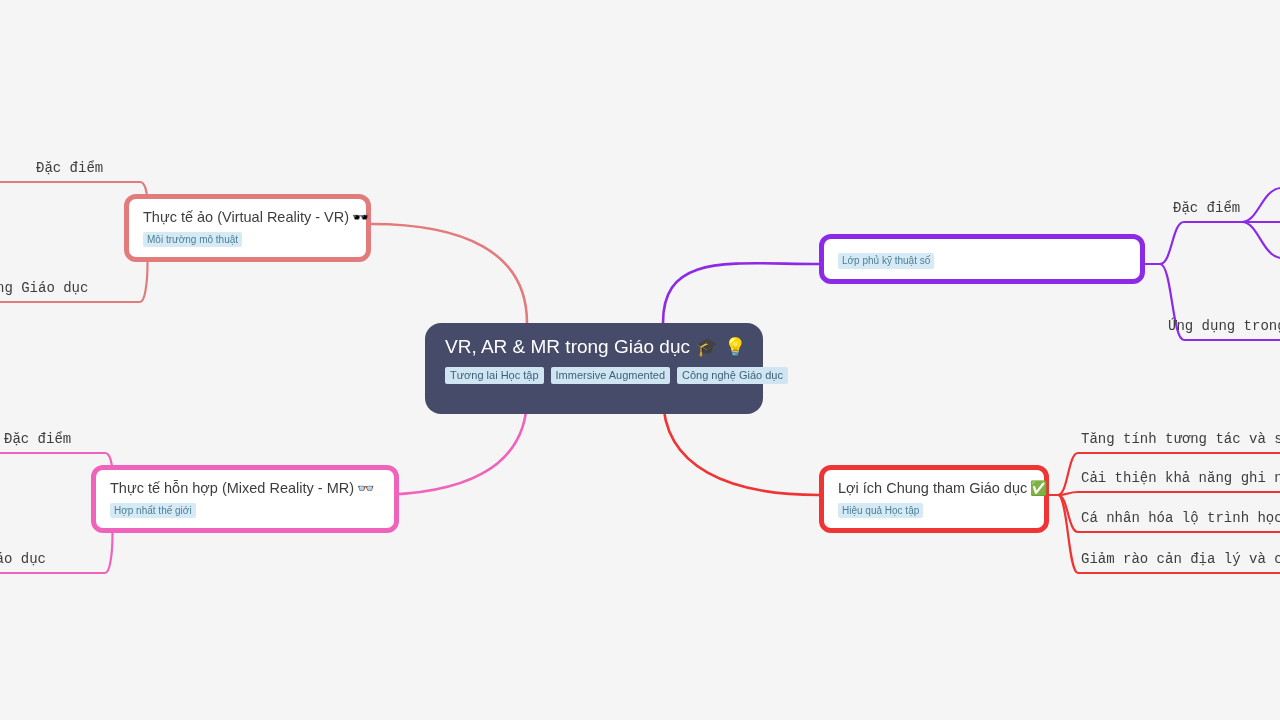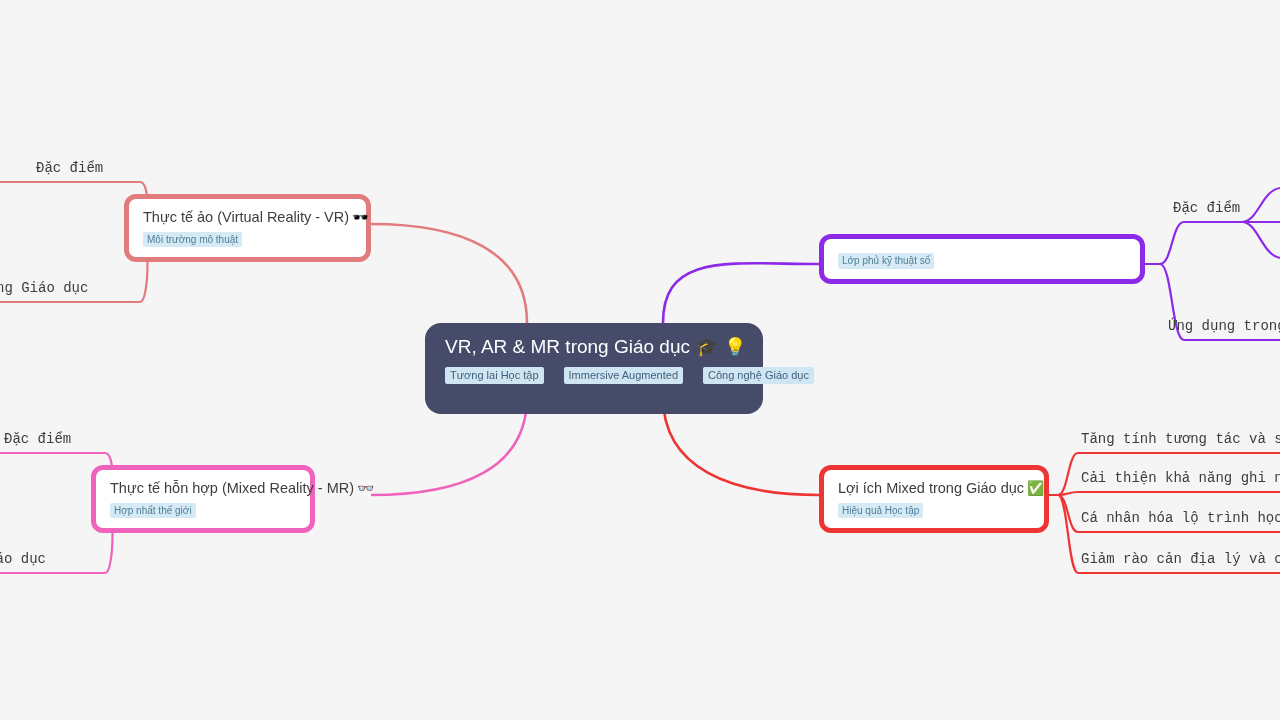--- a/index.html
+++ b/index.html
@@ -81,26 +81,26 @@
     font-size: 19px;
   }
   #root-node .node-emoji { font-size: 18px; margin-left: 6px; }
   #root-node .tag {
     background: #cfe6f2;
     color: #3f5f79;
     font-size: 11px;
     padding: 1px 5px;
     border-radius: 2px;
   }
-  #root-node .tag-row { margin-top: 8px; gap: 20px; }
+  #root-node .tag-row { margin-top: 8px; gap: 7px; }
 
   
   #vr-node   { left: 124px;  top: 194px; width: 247px; border-color: #e27b7b; }
   #ar-node   { left: 819px;  top: 234px; width: 326px; border-color: #8c2ae8; }
-  #mr-node   { left: 91px;   top: 465px; width: 224px; border-color: #ef63bc; }
+  #mr-node   { left: 91px;   top: 465px; width: 308px; border-color: #ef63bc; }
   #benefits-node { left: 819px; top: 465px; width: 230px; border-color: #ef3434; }
 
   
   .leaf {
     position: absolute;
     font-size: 14px;
     color: #3d3d3d;
     white-space: nowrap;
     line-height: 1.2;
     font-family: Liberation Mono, monospace;
@@ -183,21 +183,21 @@
     <div class="node-title">
       <span>Thực tế hỗn hợp (Mixed Reality - MR)</span><span class="node-emoji">👓</span>
     </div>
     <div class="tag-row">
       <span class="tag">Hợp nhất thế giới</span>
     </div>
   </div>
 
   <div class="node" id="benefits-node">
     <div class="node-title">
-      <span>Lợi ích Mixed trong Giáo dục</span><span class="node-emoji">✅</span>
+      <span>Lợi ích Chung tham Giáo dục</span><span class="node-emoji">✅</span>
     </div>
     <div class="tag-row">
       <span class="tag">Hiệu quả Học tập</span>
     </div>
   </div>
 
   <div class="leaf" id="vr-leaf-1">Đặc điểm</div>
   <div class="leaf" id="vr-leaf-2">g trong Giáo dục</div>
 
   <div class="leaf" id="mr-leaf-1">Đặc điểm</div>

